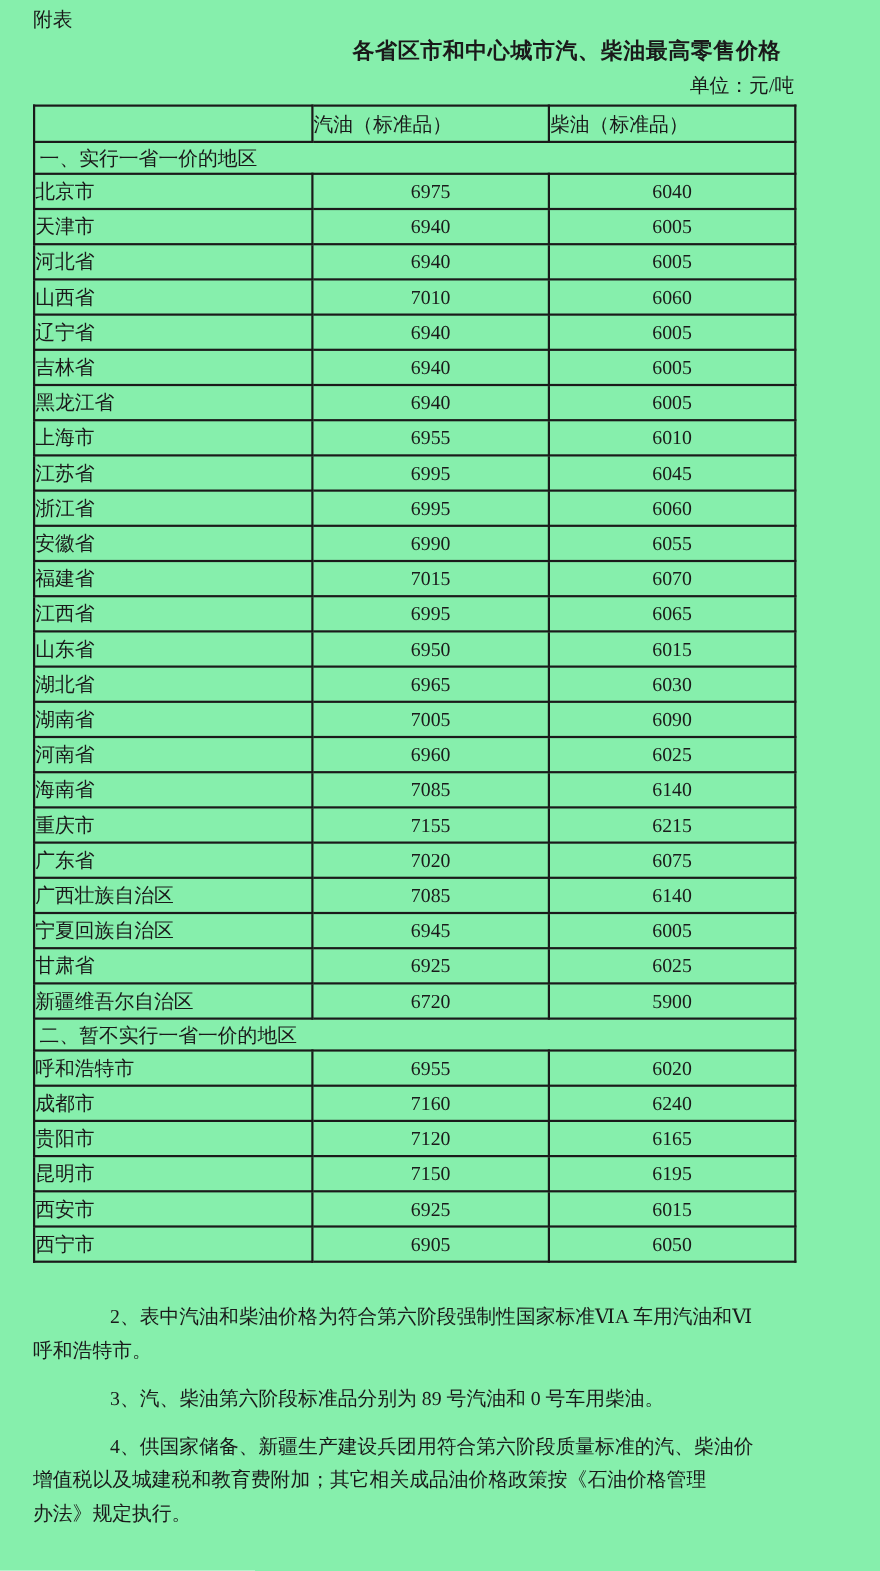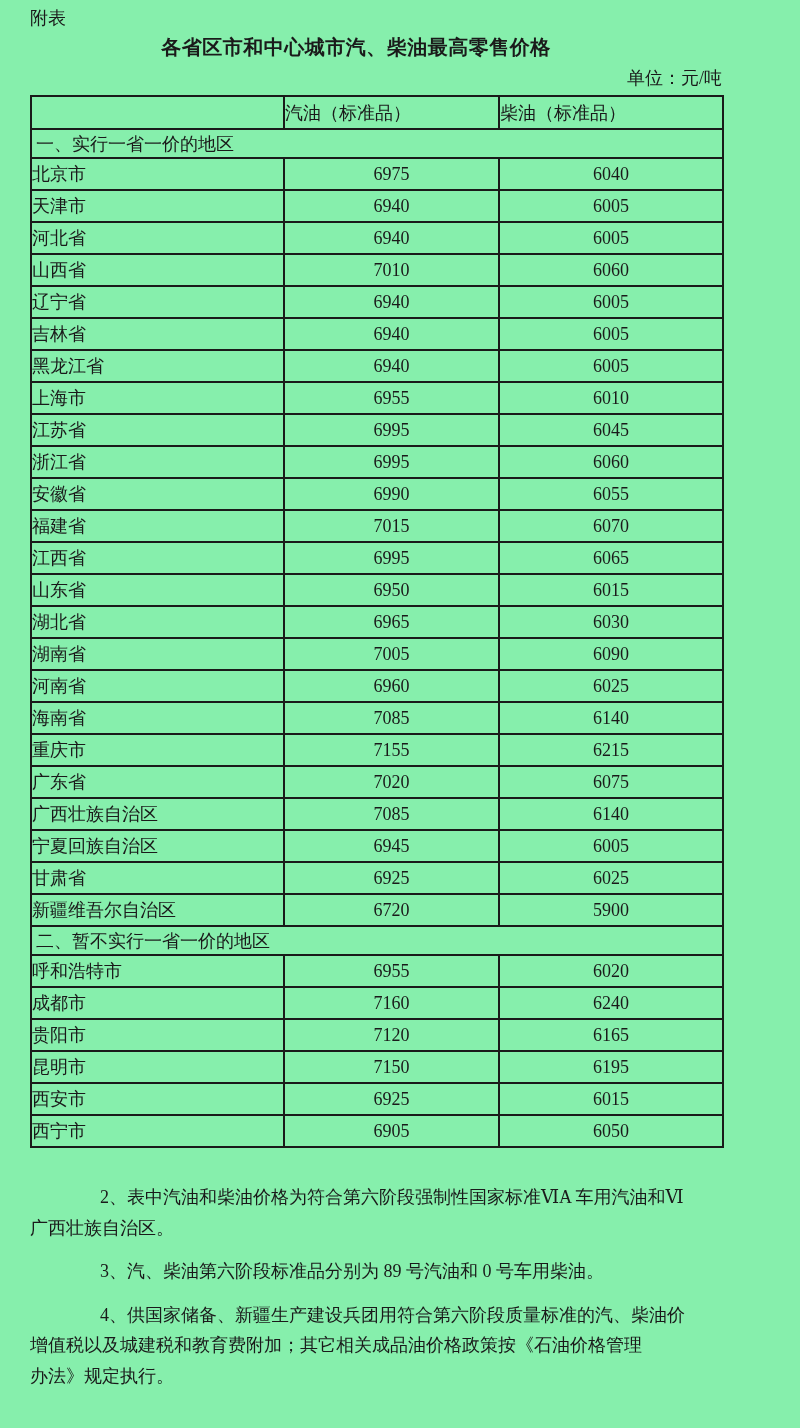--- a/index.html
+++ b/index.html
@@ -22,24 +22,24 @@
   }
   .attach-label {
     position: absolute;
     left: 30px;
     top: 7px;
     font-size: 18px;
     line-height: 22px;
   }
   .doc-title {
     position: absolute;
-    left: 16px;
+    left: 30px;
     top: 34px;
     width: 680px;
-    text-align: center;
+    text-align: right;
     font-family: "Liberation Sans", "DejaVu Sans", sans-serif;
     font-weight: bold;
     font-size: 20px;
     line-height: 26px;
     letter-spacing: 0.5px;
   }
   .unit-label {
     position: absolute;
     left: 30px;
     top: 66px;
@@ -277,20 +277,20 @@
         <tr class="data-row">
           <td class="region-cell">西宁市</td>
           <td class="num-cell">6905</td>
           <td class="num-cell">6050</td>
         </tr>
       </tbody>
   </table>
 
   <div class="notes">
       <div class="note-line indented">2、表中汽油和柴油价格为符合第六阶段强制性国家标准ⅥA 车用汽油和Ⅵ</div>
-      <div class="note-line">广西壮族自治区。</div>
+      <div class="note-line">呼和浩特市。</div>
       <div class="note-line indented">3、汽、柴油第六阶段标准品分别为 89 号汽油和 0 号车用柴油。</div>
       <div class="note-line indented">4、供国家储备、新疆生产建设兵团用符合第六阶段质量标准的汽、柴油价</div>
       <div class="note-line">增值税以及城建税和教育费附加；其它相关成品油价格政策按《石油价格管理</div>
       <div class="note-line">办法》规定执行。</div>
     </div>
 
 </div>
 
 </body></html>

